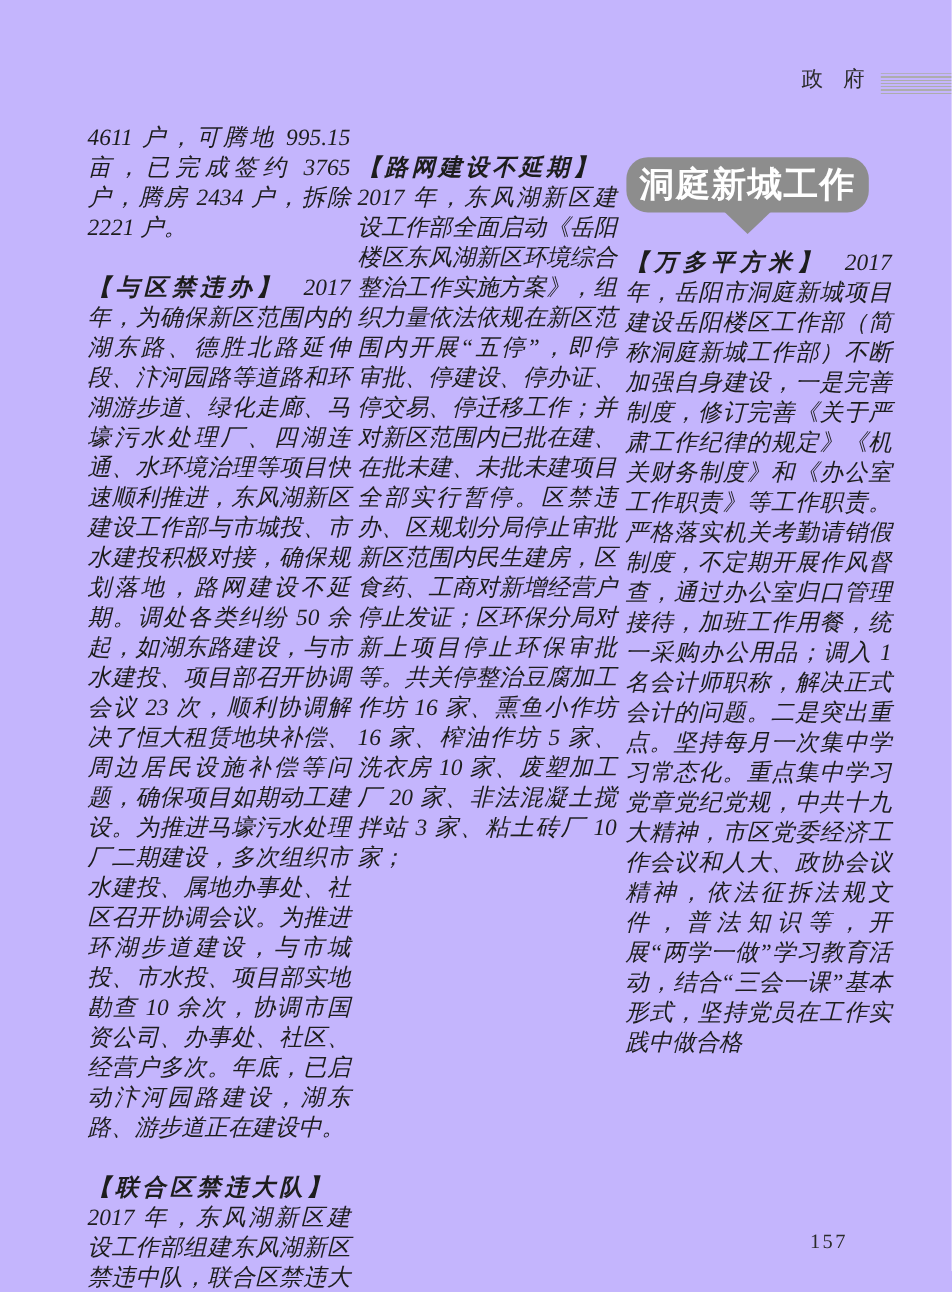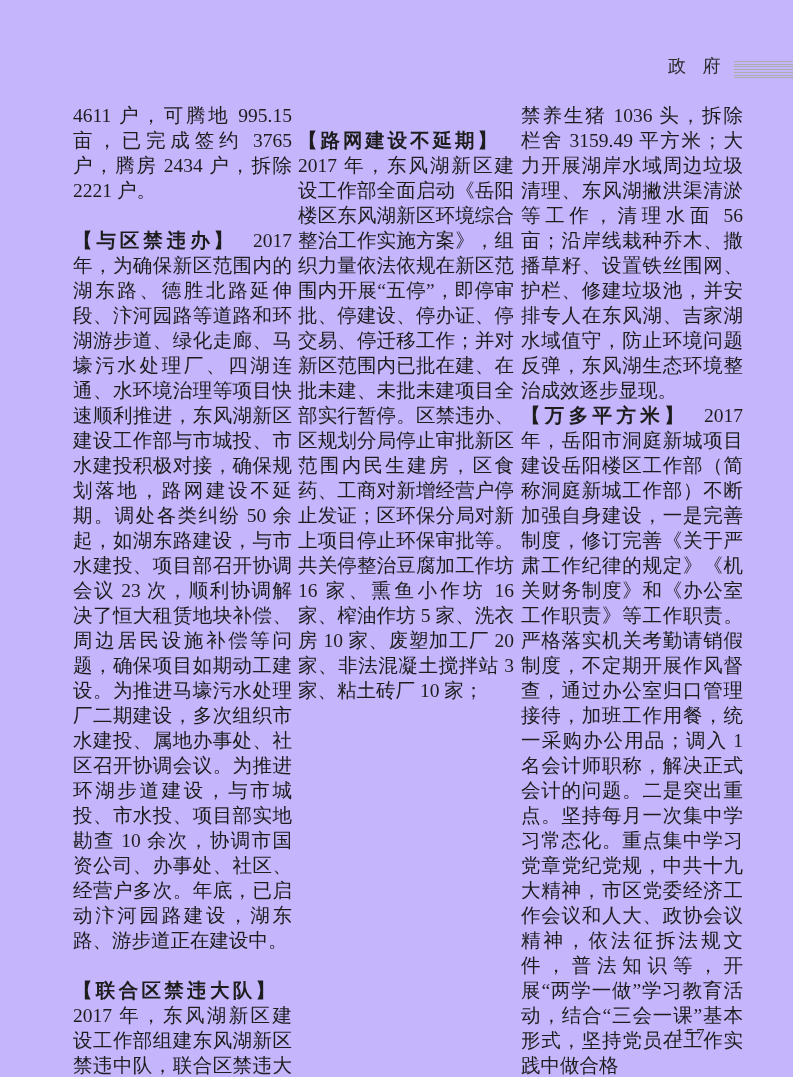--- a/index.html
+++ b/index.html
@@ -28,21 +28,21 @@
   
   .col{
     position:absolute;top:103px;
     font-size:19.5px;line-height:25px;
     text-align:justify;
     color:#1d1d1d;
   }
   .col-1{left:73px;width:219px;}
   .col-2{left:298px;width:216px;}
   .col-3{left:521px;width:222px;}
-  .para{margin:0;}
+  .para{margin:0;font-style:italic;}
   .para.mt{margin-top:25px;}
   .entry-head{
     font-family:"Liberation Sans","DejaVu Sans",sans-serif;
     font-weight:bold;letter-spacing:1px;
     margin-right:16px;
   }
 
   
   .bubble-wrap{position:relative;height:66px;margin:28px 0 10px 0;}
   .bubble{
@@ -79,19 +79,22 @@
     <p class="para"><span>4611 户，可腾地 995.15 亩，已完成签约 3765 户，腾房 2434 户，拆除 2221 户。</span></p>
     <p class="para mt"><span class="entry-head">【与区禁违办】</span><span>2017 年，为确保新区范围内的湖东路、德胜北路延伸段、汴河园路等道路和环湖游步道、绿化走廊、马壕污水处理厂、四湖连通、水环境治理等项目快速顺利推进，东风湖新区建设工作部与市城投、市水建投积极对接，确保规划落地，路网建设不延期。调处各类纠纷 50 余起，如湖东路建设，与市水建投、项目部召开协调会议 23 次，顺利协调解决了恒大租赁地块补偿、周边居民设施补偿等问题，确保项目如期动工建设。为推进马壕污水处理厂二期建设，多次组织市水建投、属地办事处、社区召开协调会议。为推进环湖步道建设，与市城投、市水投、项目部实地勘查 10 余次，协调市国资公司、办事处、社区、经营户多次。年底，已启动汴河园路建设，湖东路、游步道正在建设中。</span></p>
     <p class="para mt"><span class="entry-head">【联合区禁违大队】</span><span>2017 年，东风湖新区建设工作部组建东风湖新区禁违中队，联合区禁违大队、乡办禁违队员共 30 多人，打破地域限制，对新区开展网格化巡查、错时巡查和夜间巡查，形成“打更式”巡</span></p>
   </div>
 
   <div class="col col-2">
     <p class="para mt"><span class="entry-head">【路网建设不延期】</span><span>2017 年，东风湖新区建设工作部全面启动《岳阳楼区东风湖新区环境综合整治工作实施方案》，组织力量依法依规在新区范围内开展“五停”，即停审批、停建设、停办证、停交易、停迁移工作；并对新区范围内已批在建、在批未建、未批未建项目全部实行暂停。区禁违办、区规划分局停止审批新区范围内民生建房，区食药、工商对新增经营户停止发证；区环保分局对新上项目停止环保审批等。共关停整治豆腐加工作坊 16 家、熏鱼小作坊 16 家、榨油作坊 5 家、洗衣房 10 家、废塑加工厂 20 家、非法混凝土搅拌站 3 家、粘土砖厂 10 家；</span></p>
   </div>
 
   <div class="col col-3">
-    <p class="para"><span>禁养生猪 1036 头，拆除栏舍 3159.49 平方米；大力开展湖岸水域周边垃圾清理、东风湖撇洪渠清淤等工作，清理水面 56 亩；沿岸线栽种乔木、撒播草籽、设置铁丝围网、护栏、修建垃圾池，并安排专人在东风湖、吉家湖水域值守，防止环境问题反弹，东风湖生态环境整治成效逐步显现。</span></p>
+    <div class="bubble-wrap">
+      <div class="bubble">洞庭新城工作</div>
+      <div class="bubble-tail"></div>
+    </div>
     <p class="para"><span class="entry-head">【万多平方米】</span><span>2017 年，岳阳市洞庭新城项目建设岳阳楼区工作部（简称洞庭新城工作部）不断加强自身建设，一是完善制度，修订完善《关于严肃工作纪律的规定》《机关财务制度》和《办公室工作职责》等工作职责。严格落实机关考勤请销假制度，不定期开展作风督查，通过办公室归口管理接待，加班工作用餐，统一采购办公用品；调入 1 名会计师职称，解决正式会计的问题。二是突出重点。坚持每月一次集中学习常态化。重点集中学习党章党纪党规，中共十九大精神，市区党委经济工作会议和人大、政协会议精神，依法征拆法规文件，普法知识等，开展“两学一做”学习教育活动，结合“三会一课”基本形式，坚持党员在工作实践中做合格</span></p>
   </div>
 
   <div class="page-number">157</div>
 
 </div>
 
 </body></html>

